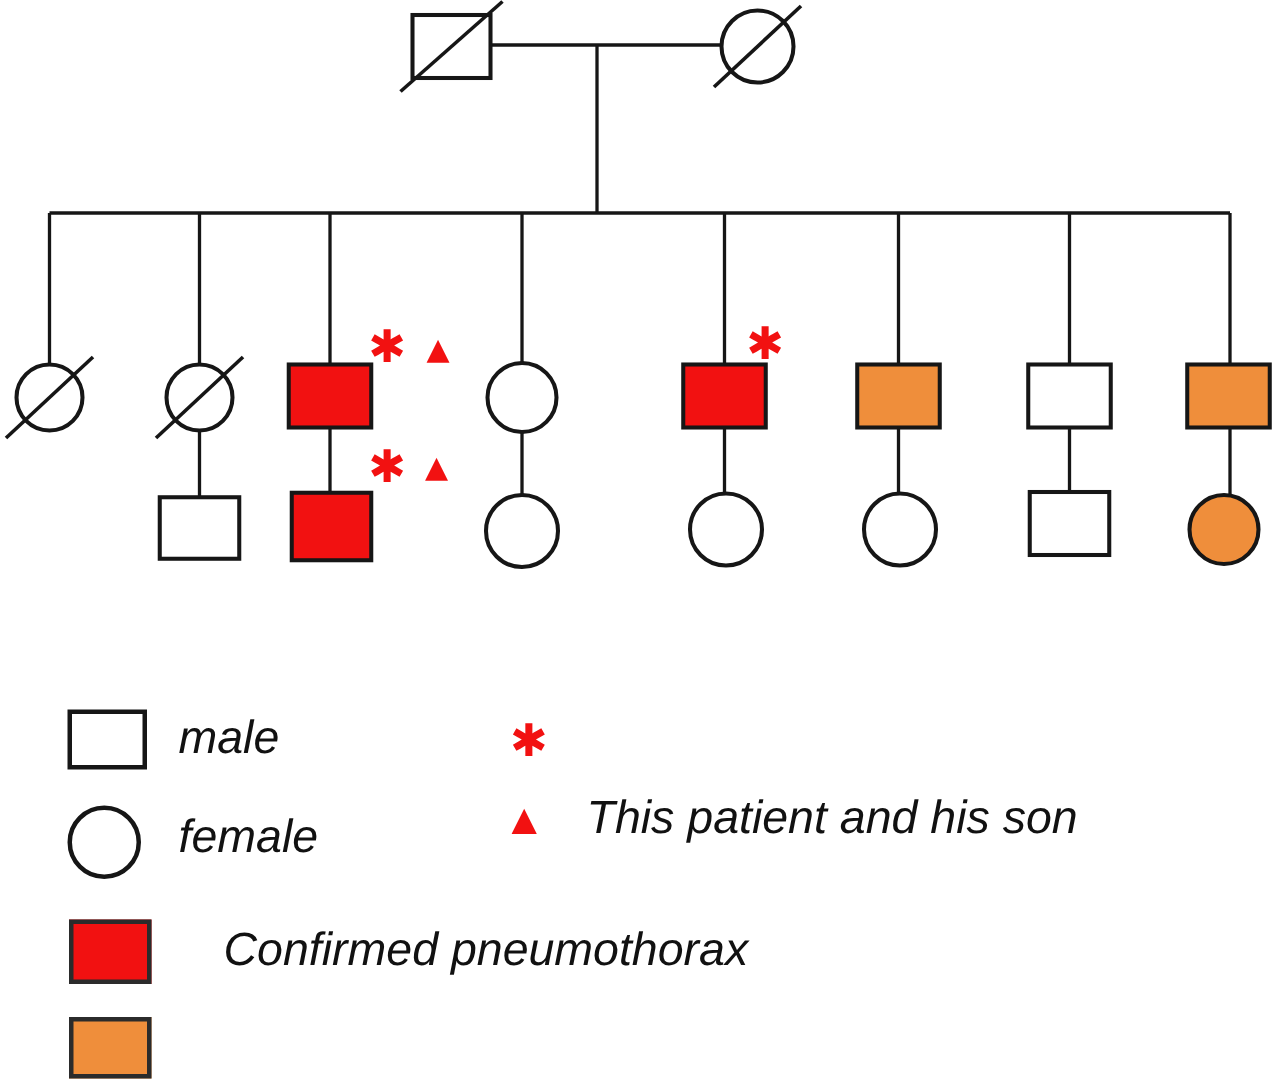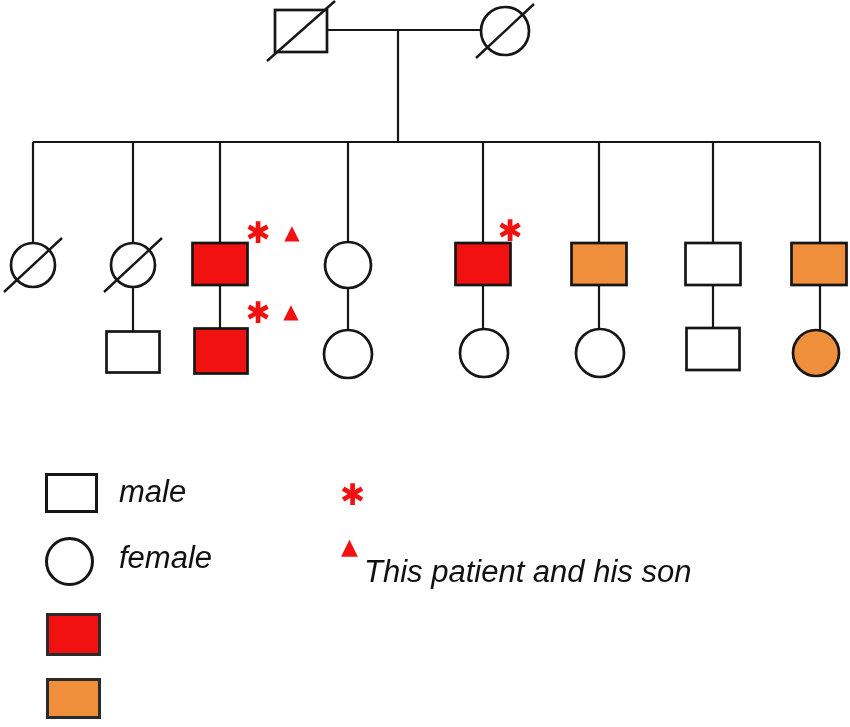--- a/index.html
+++ b/index.html
@@ -20,21 +20,21 @@
     position:absolute;
     color:#111111;
     font-size:31px;
     line-height:1.1;
     white-space:nowrap;
     font-style:italic;
   }
   #lbl-male{left:119px;top:475px;}
   #lbl-female{left:108px;top:541px;margin-left:11px;}
   #lbl-genetic{left:392px;top:475px;}
-  #lbl-patient{left:364px;top:528px;margin-top:27px;}
+  #lbl-patient{left:391px;top:528px;}
   #lbl-confirmed{left:149px;top:616px;}
   #lbl-family{left:131px;top:680px;}
   .glyph{
     position:absolute;
     line-height:1;
     font-family:"DejaVu Sans", sans-serif;
   }
   #gl-asterisk{left:340px;top:480px;font-size:30px;}
   #gl-triangle{left:341px;top:536px;font-size:22px;}
 </style>
@@ -95,16 +95,17 @@
 
   <div class="swatch" id="sw-female"></div>
   <span class="lbl" id="lbl-female" style="color: rgb(17, 17, 17);">female</span>
 
   <span class="glyph" id="gl-asterisk" style="color: rgb(242, 17, 17);">✱</span>
 
   <span class="glyph" id="gl-triangle" style="color: rgb(242, 17, 17);">▲</span>
   <span class="lbl" id="lbl-patient" style="color: rgb(17, 17, 17);">This patient and his son</span>
 
   <div class="swatch" id="sw-red" style="background: rgb(242, 17, 17);"></div>
+  <span class="lbl" id="lbl-confirmed" style="color: rgb(17, 17, 17);">Confirmed pneumothorax</span>
 
   <div class="swatch" id="sw-orange" style="background: rgb(239, 142, 59);"></div>
 
 </div>
 
 </body></html>

